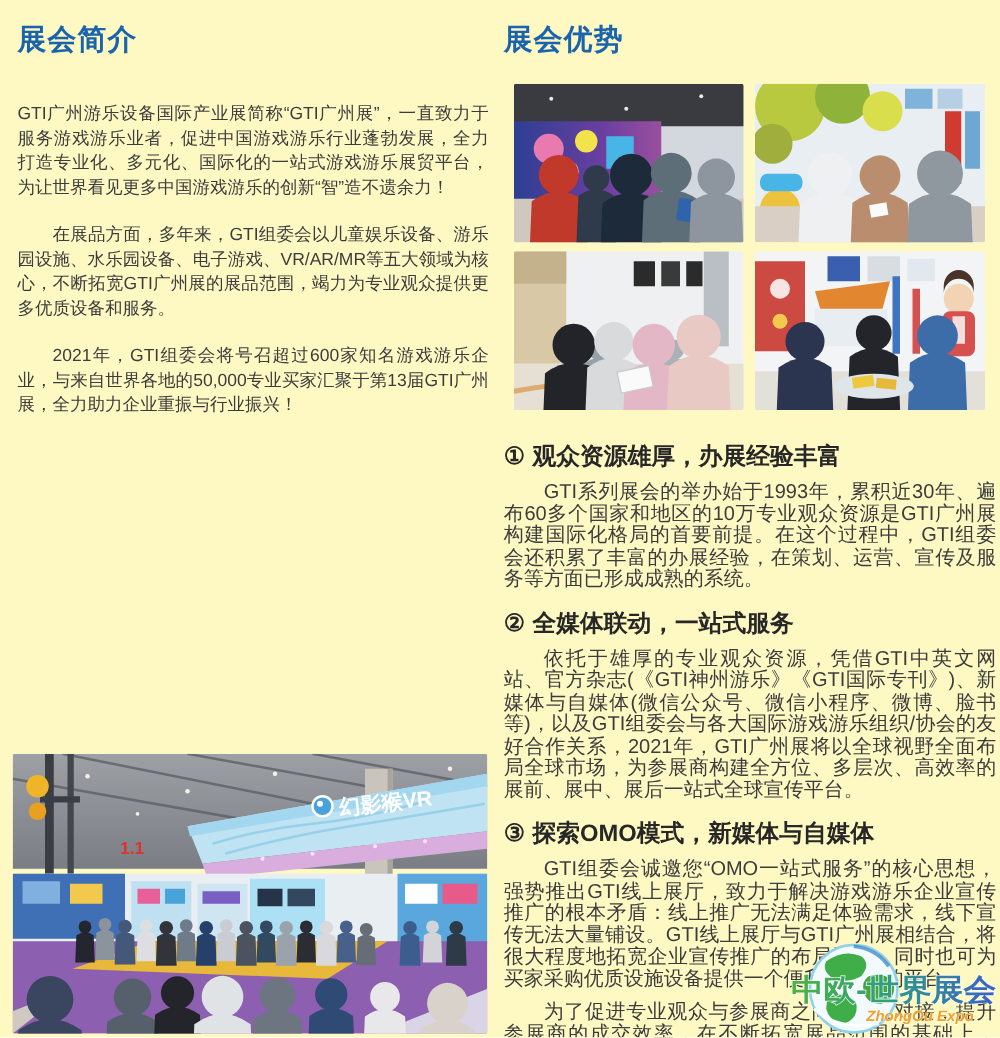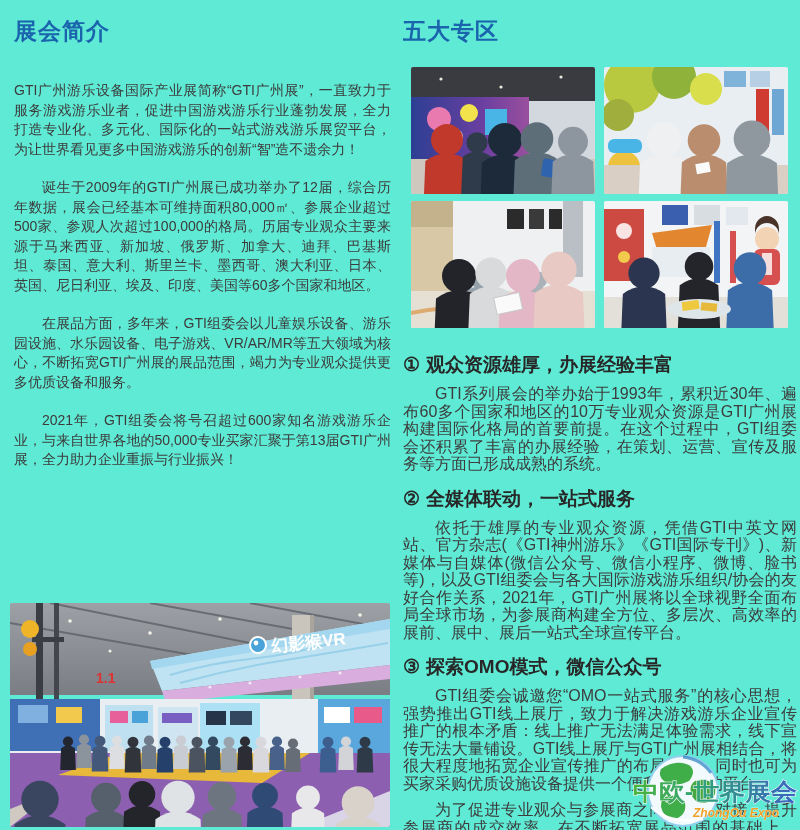--- a/index.html
+++ b/index.html
@@ -1,16 +1,16 @@
 <!DOCTYPE html>
 <html><head>
 <meta charset="utf-8">
 <style>
   html,body{margin:0;padding:0;background:#ffffff;}
-  .page{position:relative;width:800px;height:830px;background:#5eead4;overflow:hidden;
+  .page{position:relative;width:800px;height:830px;background:#fef9c3;overflow:hidden;
         font-family:"Liberation Sans",sans-serif;color:#3c3c3c;}
   .col{position:absolute;top:16px;}
   .col-left{left:14px;width:377px;}
   .col-right{left:403px;width:394px;}
   h1.sec-title{color:#1a63ad;font-size:23px;font-weight:bold;margin:0 0 34px 0;letter-spacing:1px;}
   .col-right h1.sec-title{margin-bottom:20px;}
   .para{font-size:14px;line-height:19.5px;text-align:justify;margin:0 0 19px 0;text-indent:2em;color:#3c3c3c;}
   .para.noindent{text-indent:0;}
   .para b{color:#1f1f1f;}
   .photo-grid{display:grid;grid-template-columns:184px 184px;grid-auto-rows:127px;gap:7px 9px;margin:0 0 24px 8px;}
@@ -47,21 +47,20 @@
         <stop offset="1" stop-color="#9a4f9e"></stop>
     </linearGradient>
   </defs>
 </svg>
 
 <div class="page">
 
   <section class="col col-left">
     <h1 class="sec-title">展会简介</h1>
     <p class="para noindent">GTI广州游乐设备国际产业展简称“GTI广州展”，一直致力于服务游戏游乐业者，促进中国游戏游乐行业蓬勃发展，全力打造专业化、多元化、国际化的一站式游戏游乐展贸平台，为让世界看见更多中国游戏游乐的创新“智”造不遗余力！</p>
-    <p class="para">诞生于2009年的GTI广州展已成功举办了12届，综合历年数据，展会已经基本可维持面积80,000㎡、参展企业超过500家、参观人次超过100,000的格局。历届专业观众主要来源于马来西亚、新加坡、俄罗斯、加拿大、迪拜、巴基斯坦、泰国、意大利、斯里兰卡、墨西哥、澳大利亚、日本、英国、尼日利亚、埃及、印度、美国等60多个国家和地区。</p>
     <p class="para">在展品方面，多年来，GTI组委会以儿童娱乐设备、游乐园设施、水乐园设备、电子游戏、VR/AR/MR等五大领域为核心，不断拓宽GTI广州展的展品范围，竭力为专业观众提供更多优质设备和服务。</p>
     <p class="para">2021年，GTI组委会将号召超过600家知名游戏游乐企业，与来自世界各地的50,000专业买家汇聚于第13届GTI广州展，全力助力企业重振与行业振兴！</p>
   </section>
 
   <figure class="big-photo">
     <svg width="380" height="224" viewBox="0 0 380 224">
 
       <rect width="380" height="92" fill="url(#ceil)"></rect>
       <g stroke="#5d6167" stroke-width="2" opacity="0.8">
         <line x1="0" y1="20" x2="250" y2="64"></line>
@@ -209,21 +208,21 @@
             <use href="#pp" fill="#e8e8ea"></use>
           </g>
         <g transform="translate(348,262) scale(4.8)">
             <use href="#pp" fill="#d8d2ca"></use>
           </g>
       </g>
     </svg>
   </figure>
 
   <section class="col col-right">
-    <h1 class="sec-title">五大专区</h1>
+    <h1 class="sec-title">展会优势</h1>
 
     <div class="photo-grid">
 
       <figure>
         <svg width="184" height="127" viewBox="0 0 184 127">
           <rect width="184" height="127" fill="#d3d8de"></rect>
           <rect width="184" height="34" fill="#3a3a41"></rect>
           <g fill="#eceadf">
               <circle cx="30" cy="12" r="1.6"></circle>
               <circle cx="90" cy="20" r="1.6"></circle>
@@ -351,21 +350,21 @@
 
     <div class="adv-sec">
       <h2><span class="num">①</span><span>观众资源雄厚，办展经验丰富</span></h2>
       <p class="para">GTI系列展会的举办始于1993年，累积近30年、遍布60多个国家和地区的10万专业观众资源是GTI广州展构建国际化格局的首要前提。在这个过程中，GTI组委会还积累了丰富的办展经验，在策划、运营、宣传及服务等方面已形成成熟的系统。</p>
     </div>
     <div class="adv-sec">
       <h2><span class="num">②</span><span>全媒体联动，一站式服务</span></h2>
       <p class="para">依托于雄厚的专业观众资源，凭借GTI中英文网站、官方杂志(《GTI神州游乐》《GTI国际专刊》)、新媒体与自媒体(微信公众号、微信小程序、微博、脸书等)，以及GTI组委会与各大国际游戏游乐组织/协会的友好合作关系，2021年，GTI广州展将以全球视野全面布局全球市场，为参展商构建全方位、多层次、高效率的展前、展中、展后一站式全球宣传平台。</p>
     </div>
     <div class="adv-sec">
-      <h2><span class="num">③</span><span>探索OMO模式，微信公众号</span></h2>
+      <h2><span class="num">③</span><span>探索OMO模式，新媒体与自媒体</span></h2>
       <p class="para">GTI组委会诚邀您“OMO一站式服务”的核心思想，强势推出GTI线上展厅，致力于解决游戏游乐企业宣传推广的根本矛盾：线上推广无法满足体验需求，线下宣传无法大量铺设。GTI线上展厅与GTI广州展相结合，将很大程度地拓宽企业宣传推广的布局网络，同时也可为买家采购优质设施设备提供一个便利、优质的平台。</p>
     </div>
     <div class="adv-sec">
       <p class="para">为了促进专业观众与参展商之间的精准对接，提升参展商的成交效率，在不断拓宽展品范围的基础上，GTI组委会也十分　　　　　的精细化区分、2021年第13届GTI广州展现场将设五大专区，分　　　　　　　游乐场所运营&amp;加盟区、文旅&amp;水乐园展区、动漫</p>
     </div>
   </section>
 
   <div class="expo-logo">
     <svg width="169" height="89" viewBox="0 0 169 89">
       <g>

